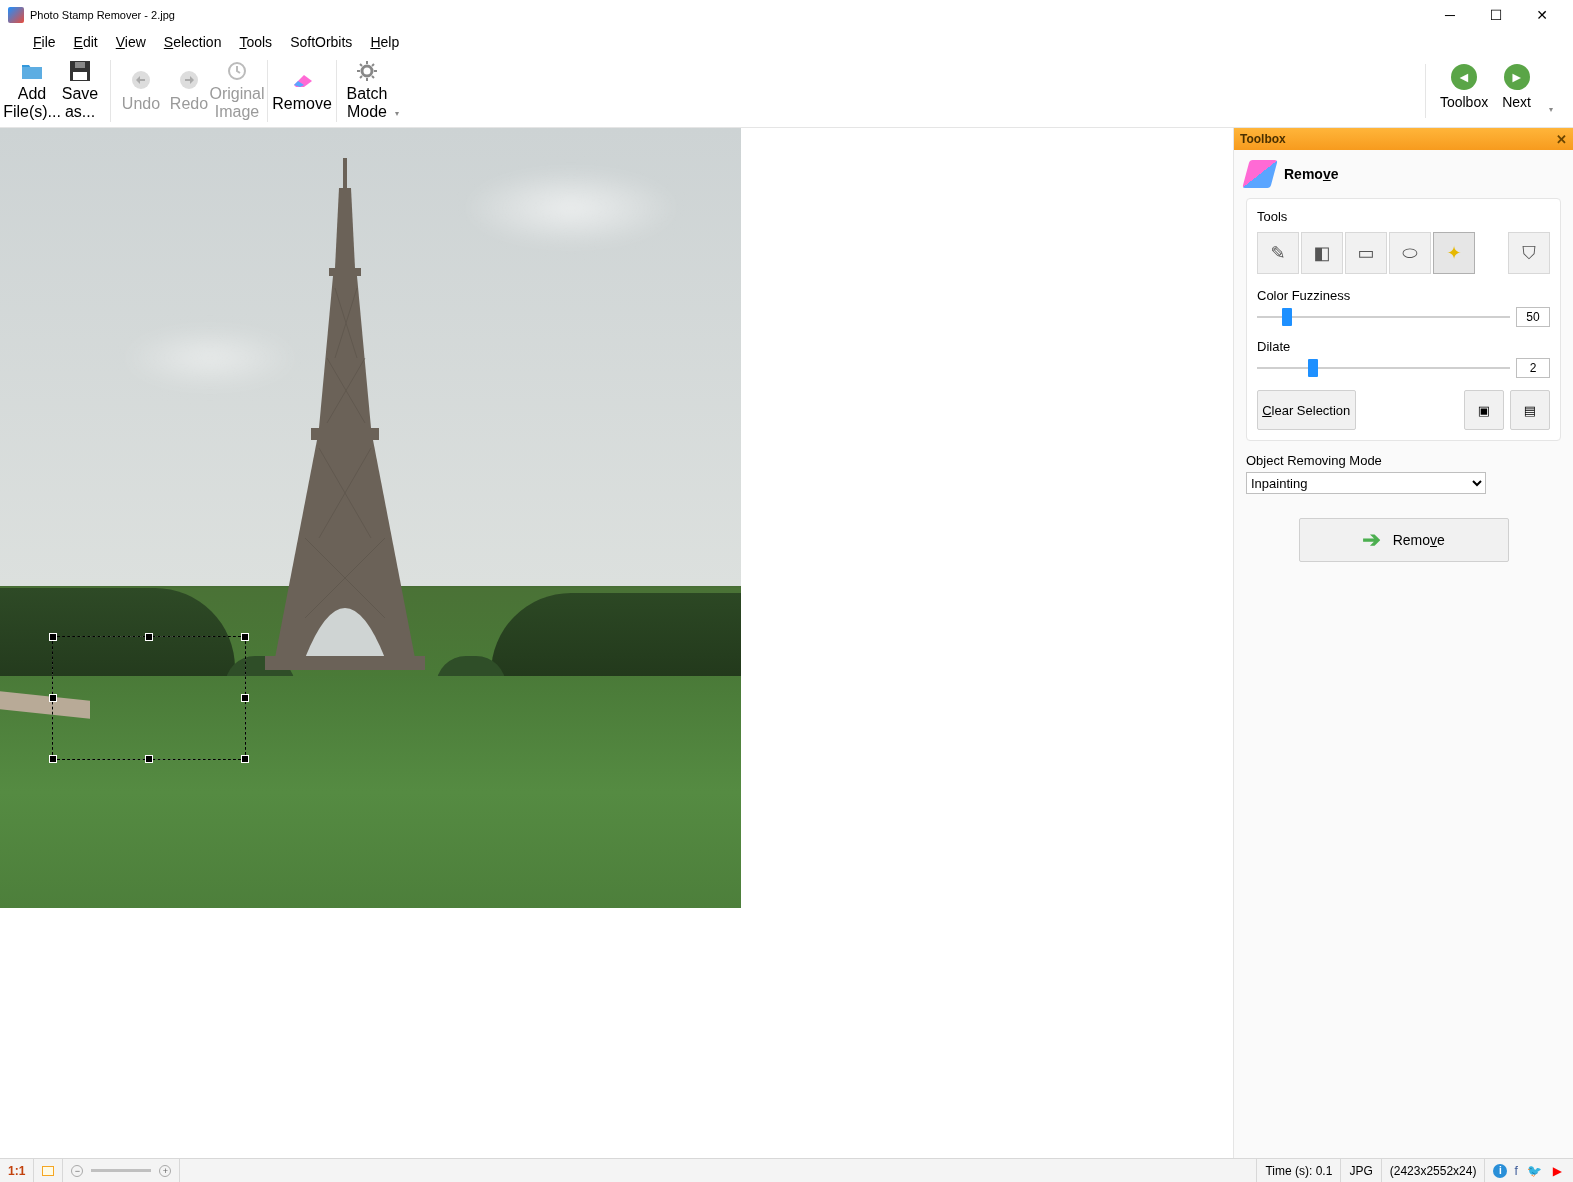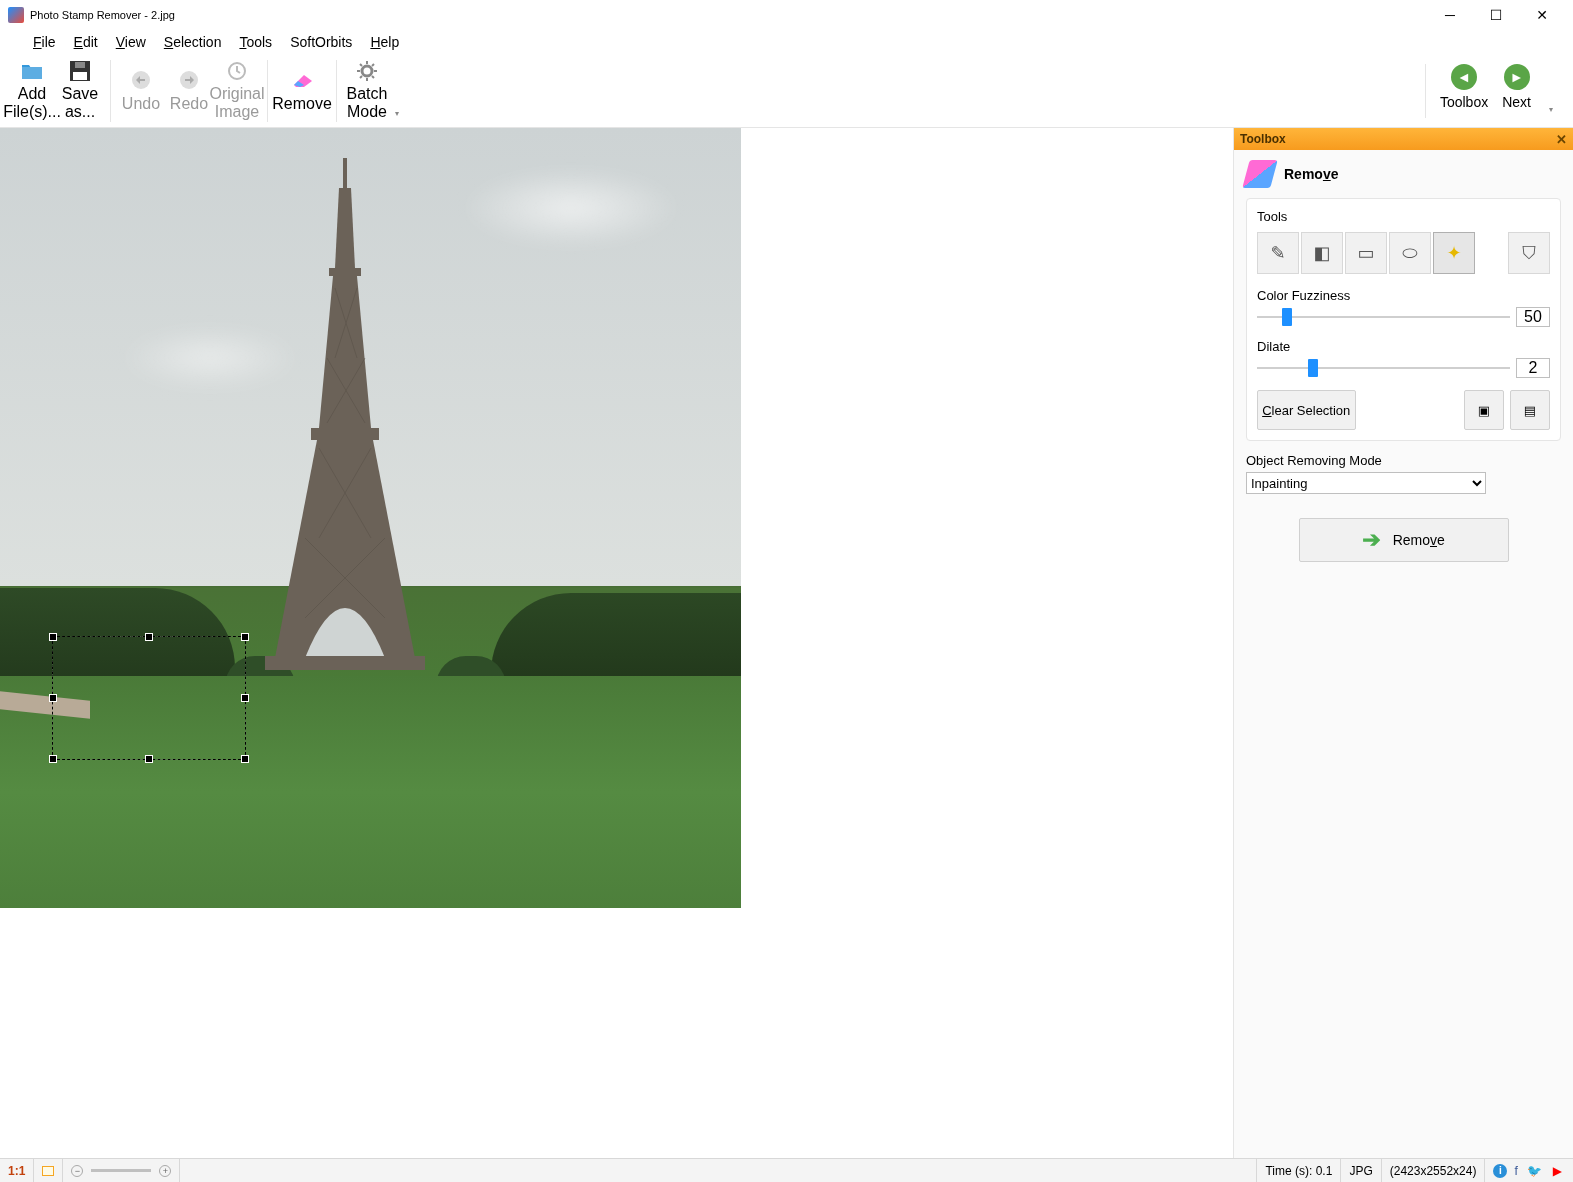--- a/index.html
+++ b/index.html
@@ -63,21 +63,21 @@
 .tb-group { border: 1px solid #e5e5e5; border-radius: 4px; padding: 10px; background: #fff; margin-bottom: 12px; }
 .tb-label { font-size: 13px; margin-bottom: 2px; }
 .tool-row { display: flex; gap: 2px; margin: 8px 0 14px; }
 .tool-tile { width: 42px; height: 42px; background: #f1f1f1; border: 1px solid #d8d8d8; display: flex; align-items: center; justify-content: center; cursor: pointer; font-size: 18px; color: #555; }
 .tool-tile.active { background: #e6e6e6; border-color: #b0b0b0; }
 .tool-spacer { flex: 1; }
 .slider-row { display: flex; align-items: center; gap: 6px; margin: 4px 0 12px; }
 .slider { flex: 1; position: relative; height: 18px; }
 .slider-track { position: absolute; top: 8px; left: 0; right: 0; height: 2px; background: #cfcfcf; }
 .slider-thumb { position: absolute; top: 0; width: 10px; height: 18px; background: #1e90ff; border-radius: 1px; cursor: pointer; }
-.slider-val { width: 34px; height: 20px; border: 1px solid #bfbfbf; font-size: 16px; text-align: center; line-height: 18px; background: #fff; }
+.slider-val { width: 34px; height: 20px; border: 1px solid #bfbfbf; font-size: 12px; text-align: center; line-height: 18px; background: #fff; }
 .btn-row { display: flex; gap: 6px; align-items: center; margin-top: 4px; }
 .btn { height: 40px; background: #f1f1f1; border: 1px solid #d0d0d0; display: flex; align-items: center; justify-content: center; font-size: 13px; cursor: pointer; border-radius: 2px; }
 .btn.clear { flex: 1; }
 .btn.small { width: 40px; }
 .select-row { display: flex; margin: 4px 0 24px; }
 .select-row select { width: 240px; height: 22px; font-size: 13px; border: 1px solid #bfbfbf; background: #fff; }
 .big-remove { width: 210px; height: 44px; margin: 0 auto; display: flex; align-items: center; justify-content: center; gap: 12px; background: #f1f1f1; border: 1px solid #d0d0d0; font-size: 14px; cursor: pointer; border-radius: 2px; }
 .arrow-green { color: #4caf50; font-size: 22px; font-weight: bold; }
 
 

